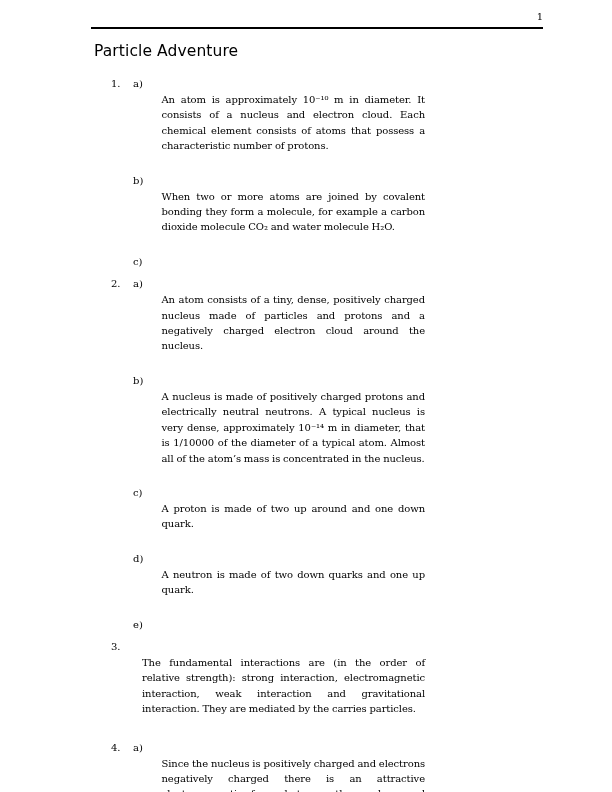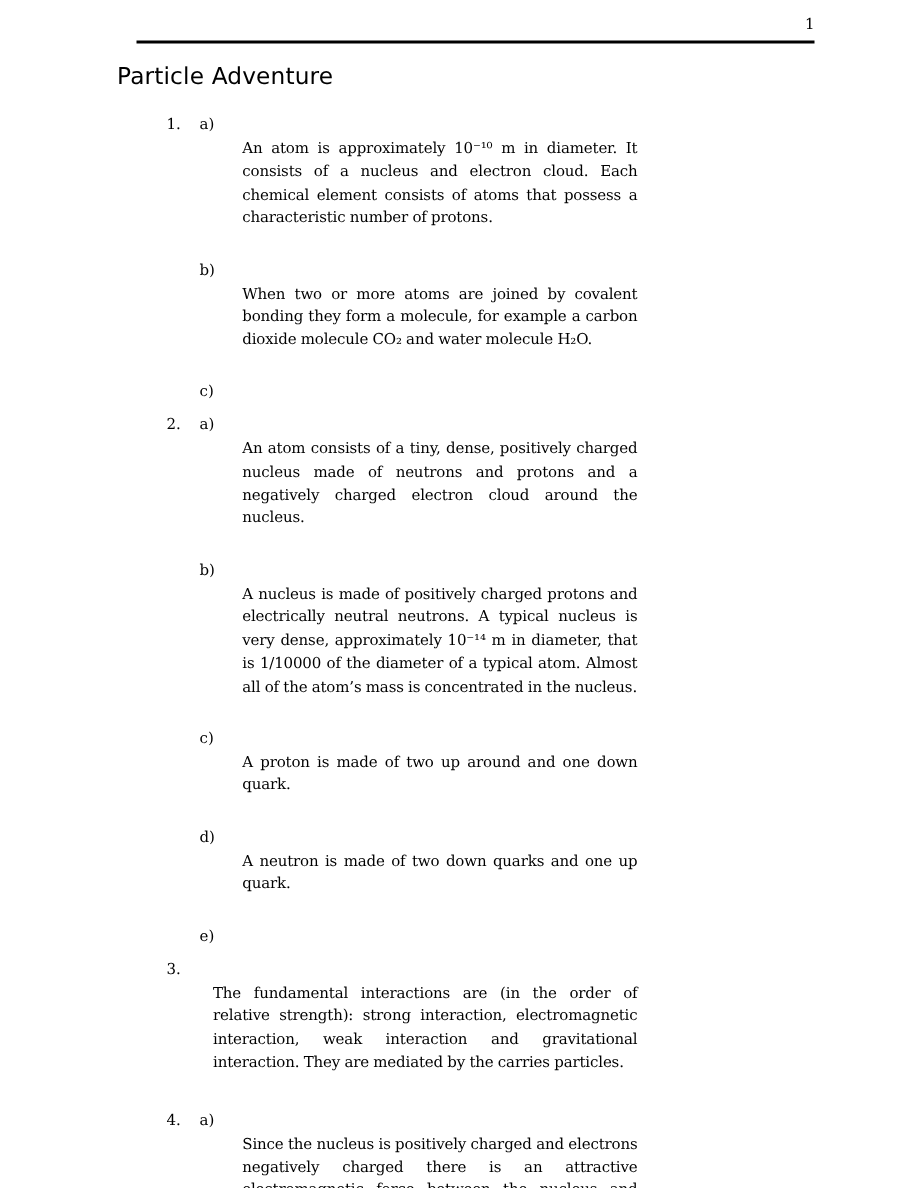--- a/index.html
+++ b/index.html
@@ -29,21 +29,21 @@
     position: absolute;
     top: 27px;
     left: 91px;
     width: 452px;
     height: 1.7px;
     background: #000000;
   }
   .title {
     position: absolute;
     top: 42px;
-    left: 78px;
+    left: 94px;
     margin: 0;
     font-family: "DejaVu Sans", "Liberation Sans", sans-serif;
     font-weight: normal;
     font-size: 15.5px;
     line-height: 19px;
     letter-spacing: 0.1px;
   }
   .content {
     position: absolute;
     top: 76px;
@@ -102,21 +102,21 @@
     </div>
 
     <div class="row g-sub">
       <span class="ncol"></span>
       <span class="lcol">c)</span>
     </div>
 
     <div class="row g-item">
       <span class="ncol">2.</span>
       <span class="lcol">a)</span>
-      <p class="text">An atom consists of a tiny, dense, positively charged nucleus made of neutrons and protons and a negatively charged electron cloud around the nucleus.</p>
+      <p class="text">An atom consists of a tiny, dense, positively charged nucleus made of particles and protons and a negatively charged electron cloud around the nucleus.</p>
     </div>
 
     <div class="row g-sub">
       <span class="ncol"></span>
       <span class="lcol">b)</span>
       <p class="text">A nucleus is made of positively charged protons and electrically neutral neutrons. A typical nucleus is very dense, approximately 10⁻¹⁴ m in diameter, that is 1/10000 of the diameter of a typical atom. Almost all of the atom’s mass is concentrated in the nucleus.</p>
     </div>
 
     <div class="row g-sub">
       <span class="ncol"></span>

